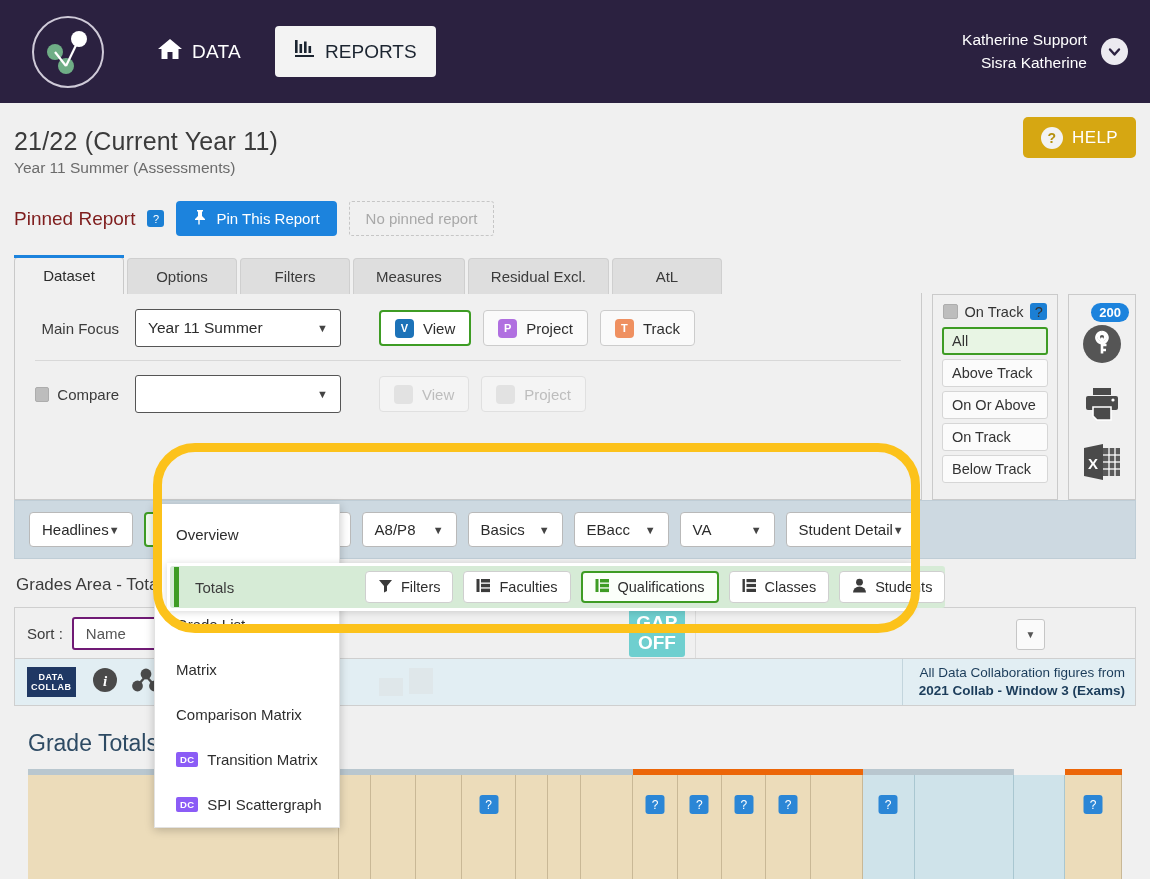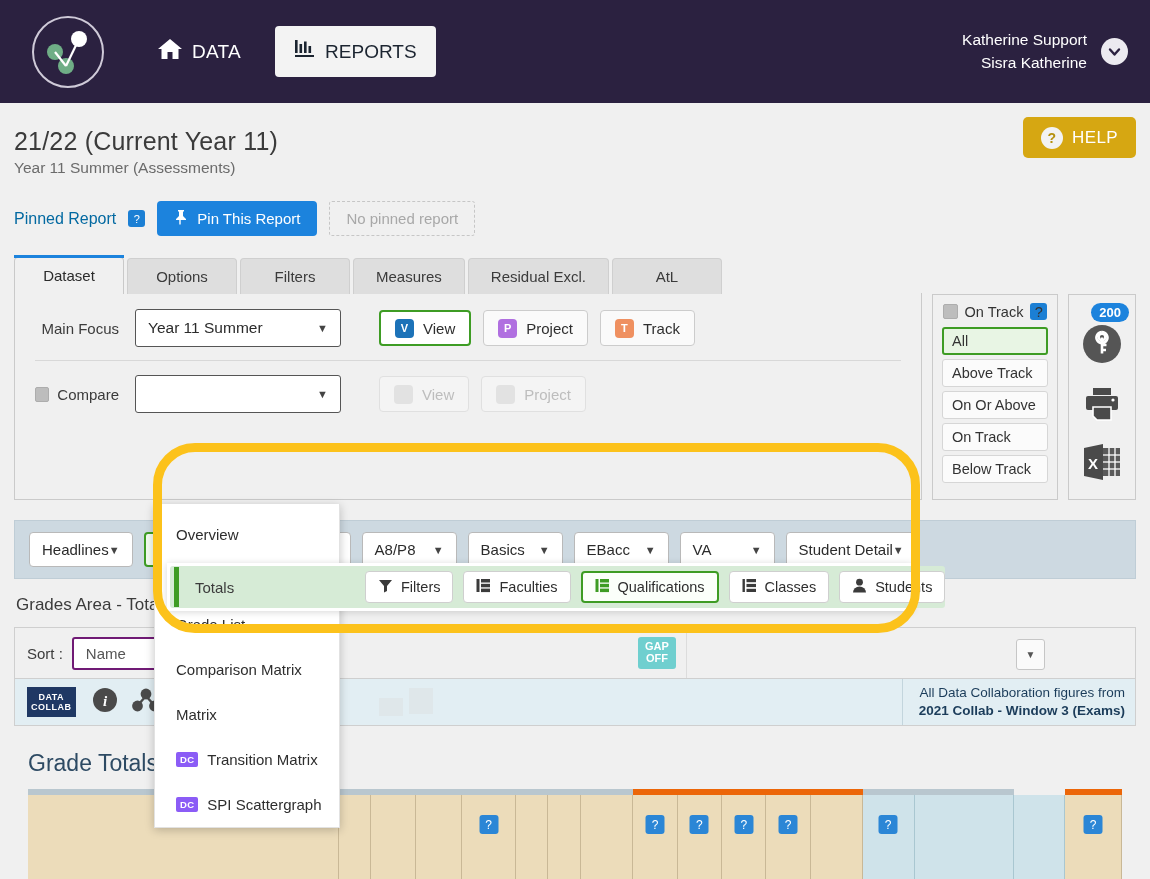--- a/index.html
+++ b/index.html
@@ -54,21 +54,21 @@
     background:#d6a712; color:#fff; border:none; border-radius:5px;
     padding:0 18px; height:41px; display:flex; align-items:center; gap:9px;
     font-size:17px; cursor:pointer; letter-spacing:.4px;
   }
   .help-q {
     width:22px; height:22px; border-radius:50%; background:#f2f2f2; color:#b5900d;
     font-size:14px; font-weight:bold; display:flex; align-items:center; justify-content:center;
   }
 
   .pin-row { display:flex; align-items:center; gap:12px; margin-top:24px; }
-  .pin-lbl { font-size:16px; color:#0369a1; }
+  .pin-lbl { font-size:19px; color:#7f1d1d; }
   .qmark {
     width:17px;height:17px;background:#1b7fd4;color:#fff;border-radius:3px;
     font-size:11px;display:inline-flex;align-items:center;justify-content:center;
     vertical-align:middle; cursor:pointer;
   }
   .pin-btn {
     background:#1c83dd; color:#fff; border:none; border-radius:4px;
     height:35px; padding:0 17px; display:flex; align-items:center; gap:9px;
     font-size:15px; cursor:pointer;
   }
@@ -136,21 +136,21 @@
     display:flex; flex-direction:column; align-items:center; gap:17px; padding:14px 0;
     position:relative;
   }
   .badge {
     position:absolute; top:8px; right:6px; background:#1c83dd; color:#fff;
     border-radius:11px; font-size:13px; padding:2px 8px; font-weight:bold;
   }
 
   
   .ddbar {
-    margin-top:20px; background:#cdd9e1; border:1px solid #bfcdd6;
+    margin-top:0; background:#cdd9e1; border:1px solid #bfcdd6;
     padding:11px 14px; display:flex; gap:11px; align-items:center;
   }
   .dd {
     background:#fff; border:1px solid #b9b9b9; border-radius:4px; height:35px;
     display:flex; align-items:center; justify-content:space-between; padding:0 12px;
     font-size:15px; color:#2b2b2b; cursor:pointer; min-width:95px;
   }
   .dd.sel-grades { border:2px solid #3e9c24; background:#f3fbf0; min-width:95px; }
   .dd .x { font-size:14px; color:#333; font-weight:bold; margin-left:16px; }
 
@@ -160,21 +160,21 @@
     margin-top:12px; border:1px solid #cfcfcf; background:#f0f0f0;
     display:flex; align-items:center; gap:0; height:52px; padding:0 12px;
     position:relative;
   }
   .sort-lbl { font-size:15px; color:#3b3b3b; margin-right:9px; }
   .sort-sel {
     background:#fff; border:2px solid #701a75; border-radius:3px; height:33px;
     display:flex; align-items:center; padding:0 12px; font-size:15px; color:#555; width:120px;
   }
   .gap-btn {
-    background:#6fcfcf; color:#fff; font-size:11px; font-weight:bold; line-height:1.05;
+    background:#6fcfcf; color:#fff; font-size:19px; font-weight:bold; line-height:1.05;
     padding:4px 7px; border-radius:3px; text-align:center; cursor:pointer; margin-left:10px;
   }
   .sortbar-tail { flex:1; border-left:1px solid #dcdcdc; height:100%; margin-left:10px;}
 
   
   .dcbar {
     border:1px solid #cfcfcf; border-top:none; background:#e2eef3; height:47px;
     display:flex; align-items:center; position:relative;
   }
   .dc-tag {
@@ -582,24 +582,24 @@
   <div class="menu-item">
       <span>Overview</span>
     </div>
   <div class="menu-item" style="visibility:hidden;">
       <span>Totals</span>
     </div>
   <div class="menu-item">
       <span>Grade List</span>
     </div>
   <div class="menu-item">
+      <span>Matrix</span>
+    </div>
+  <div class="menu-item">
       <span>Comparison Matrix</span>
-    </div>
-  <div class="menu-item">
-      <span>Matrix</span>
     </div>
   <div class="menu-item">
     <span class="dc-chip">DC</span>
     <span>Transition Matrix</span>
   </div>
   <div class="menu-item">
     <span class="dc-chip">DC</span>
     <span>SPI Scattergraph</span>
   </div>
 </div>

